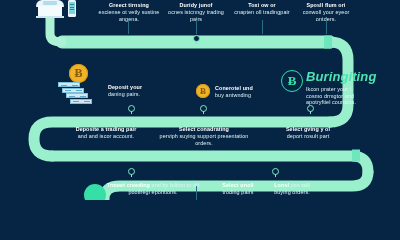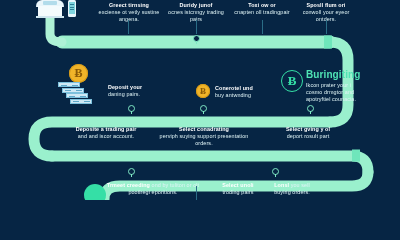--- a/index.html
+++ b/index.html
@@ -20,21 +20,21 @@
   .node:after{content:"";position:absolute;left:50%;top:100%;
         width:1px;height:3px;margin-left:-0.5px;background:#7fe8c4;}
   .tick{position:absolute;width:1px;background:#2a6d86;}
 
   
   .lbl{position:absolute;color:#dff4f6;line-height:1.28;
        letter-spacing:.1px;}
   .lbl .h{font-weight:bold;color:#ffffff;}
   .lbl.c{text-align:center;}
   .t6{font-size:5.4px;}
-  .hteal .h{color:#4fe3b4;font-size:10px;font-weight:bold;}
+  .hteal .h{color:#4fe3b4;font-size:13px;font-weight:bold;font-style:italic;}
 
   
   .coin{position:absolute;border-radius:50%;display:flex;
         align-items:center;justify-content:center;font-weight:bold;
         font-family:"Liberation Serif",serif;}
   .coin.gold{background:#f0b429;color:#8a5a06;
         box-shadow:0 0 0 1px #d69a17 inset;}
   .coin.gold.sm{width:14px;height:14px;font-size:9px;}
   .coin.gold.md{width:19px;height:19px;font-size:12px;}
   .coin.ring{border:1.6px solid #35dfa6;color:#35dfa6;

